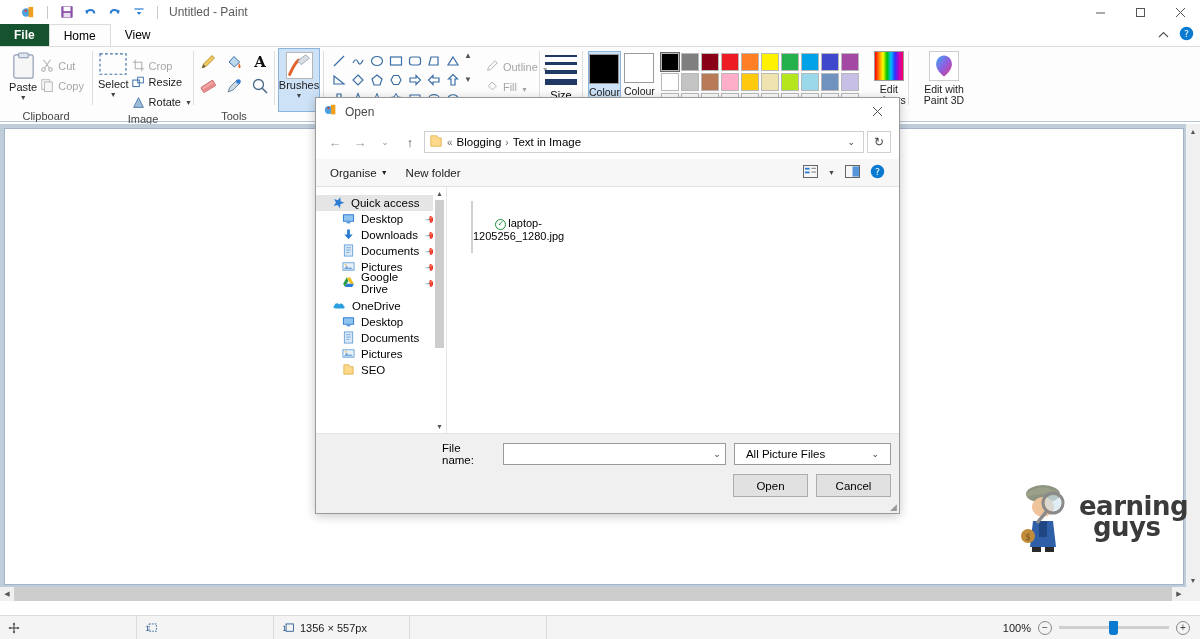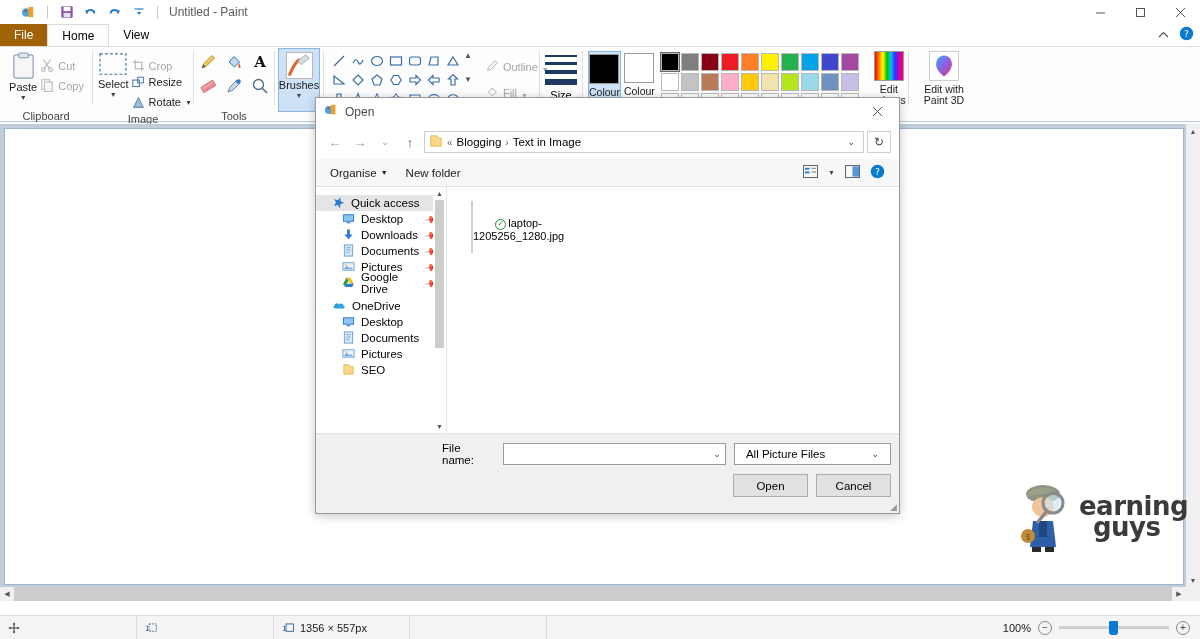--- a/index.html
+++ b/index.html
@@ -27,21 +27,21 @@
   .win-title { font-size: 12px; color: #5a5a5a; margin-left: 8px; }
   .win-ctrls { position: absolute; right: 0; top: 0; height: 24px; display: flex; }
   .win-btn { width: 40px; height: 24px; display: flex; align-items: center; justify-content: center; color: #555; }
 
   
   .ribbon-tabs { height: 22px; display: flex; align-items: flex-end; background: #fff; }
   .rtab {
     height: 22px; padding: 0 14px; display: flex; align-items: center;
     font-size: 12px; color: #000; background: #fff;
   }
-  .rtab.file { background: #a16207; color: #fff; font-weight: normal; }
+  .rtab.file { background: #14532d; color: #fff; font-weight: bold; }
   .rtab.active { background: #fdfdfd; border: 1px solid #dcdcdc; border-bottom: none; }
 
   
   .ribbon {
     height: 76px; background: #fdfdfd; border-top: 1px solid #dcdcdc;
     border-bottom: 1px solid #b8c6d9; display: flex; position: relative;
   }
   .rgroup { position: relative; height: 76px; display: flex; flex-direction: column; }
   .rgroup-body { flex: 1; display: flex; align-items: flex-start; padding: 3px 5px 0 5px; }
   .rgroup-label { height: 14px; font-size: 11px; color: #444; text-align: center; line-height: 14px; }
@@ -498,21 +498,21 @@
           <div>▤</div>
         </div>
         <div class="sm-col" style="margin-left:8px;">
           <div class="sm-btn dim">
             <svg width="14" height="14" viewBox="0 0 16 16">
                 <path d="M3 13 L4 9.5 L11.5 2 L14 4.5 L6.5 12 Z" fill="none" stroke="#b0b0b0" stroke-width="1.1"></path>
               </svg>
             <span>Outline</span>
             <span style="font-size:7px;">▼</span>
           </div>
-          <div class="sm-btn dim" style="margin-top:6px;">
+          <div class="sm-btn dim" style="margin-top:0;">
             <svg width="14" height="14" viewBox="0 0 16 16">
                 <path d="M4 8 L8 3.5 L13 8 L8.5 12.5 Z" fill="none" stroke="#b0b0b0" stroke-width="1.1"></path>
               </svg>
             <span>Fill</span>
             <span style="font-size:7px;">▼</span>
           </div>
         </div>
       </div>
       <div class="rgroup-label">&nbsp;</div>
     </div>

